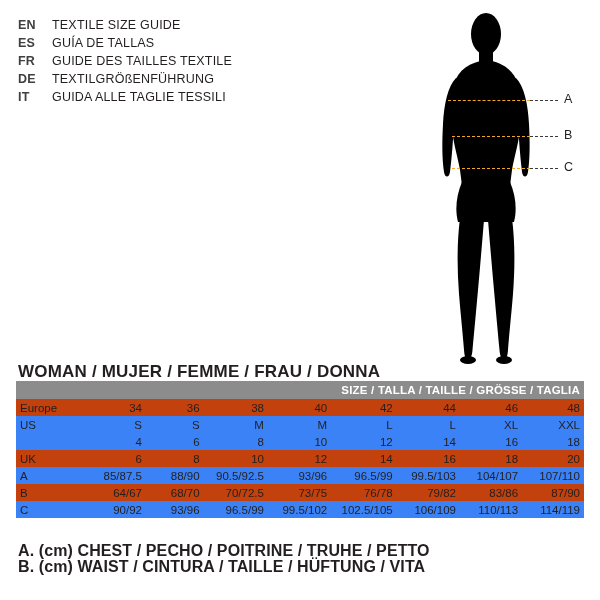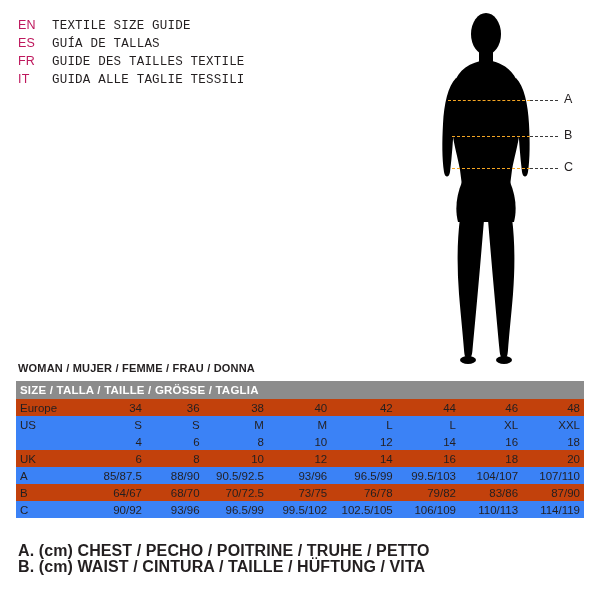--- a/index.html
+++ b/index.html
@@ -31,27 +31,27 @@
   .lang-row {
     display: flex;
     align-items: baseline;
     height: 18px;
     line-height: 18px;
   }
   .lang-code {
     width: 34px;
     font-size: 12.5px;
     letter-spacing: 0.2px;
-    color: #be185d;
+    color: #404040;
+    font-weight: bold;
   }
   .lang-text {
     font-size: 12.5px;
     letter-spacing: 0.2px;
     color: #231f20;
-    font-family: Liberation Mono, monospace;
   }
 
   
   .figure-wrap {
     position: absolute;
     left: 400px;
     top: 6px;
     width: 196px;
     height: 370px;
   }
@@ -69,21 +69,21 @@
     position: absolute;
     font-size: 12.5px;
     color: #231f20;
   }
 
   
   .woman-head {
     position: absolute;
     left: 18px;
     top: 362px;
-    font-size: 11px;
+    font-size: 17px;
     font-weight: bold;
     letter-spacing: 0.2px;
   }
 
   
   .table-wrap {
     position: absolute;
     left: 16px;
     top: 381px;
     width: 568px;
@@ -98,20 +98,21 @@
     padding: 0 4px;
     white-space: nowrap;
   }
   tr.head-row td {
     background: #8c8c8c;
     color: #ffffff;
     font-weight: bold;
     font-size: 11.5px;
     letter-spacing: 0.2px;
     height: 18px;
+    text-align: right;
   }
   tr.alt td { background: #3b82f6; }
   tr.white td { background: #c2410c; }
   td.label-col {
     text-align: left;
     width: 74px;
     padding-left: 6px;
   }
   td.val { text-align: right; width: 61px; }
 
@@ -140,20 +141,24 @@
       <div class="lang-code">EN</div>
       <div class="lang-text">TEXTILE SIZE GUIDE</div>
     </div>
     <div class="lang-row">
       <div class="lang-code">ES</div>
       <div class="lang-text">GUÍA DE TALLAS</div>
     </div>
     <div class="lang-row">
       <div class="lang-code">FR</div>
       <div class="lang-text">GUIDE DES TAILLES TEXTILE</div>
+    </div>
+    <div class="lang-row">
+      <div class="lang-code">DE</div>
+      <div class="lang-text">TEXTILGRÖßENFÜHRUNG</div>
     </div>
     <div class="lang-row">
       <div class="lang-code">IT</div>
       <div class="lang-text">GUIDA ALLE TAGLIE TESSILI</div>
     </div>
   </div>
 
   <div class="figure-wrap">
     <svg class="figure-svg" width="196" height="370" viewBox="0 0 196 370">
       <g fill="#000000">

